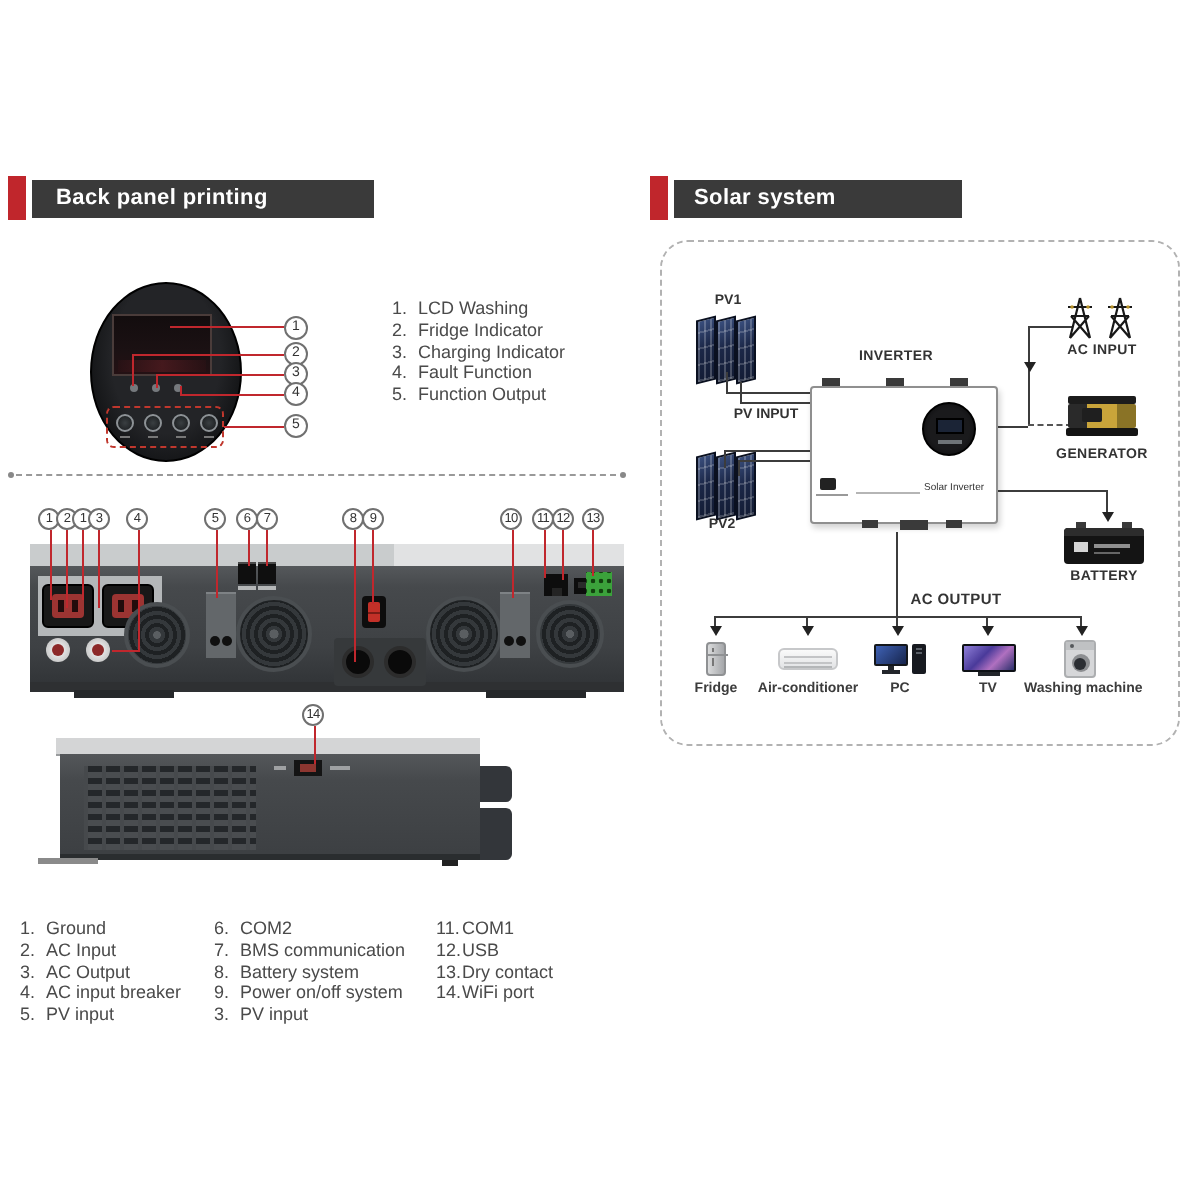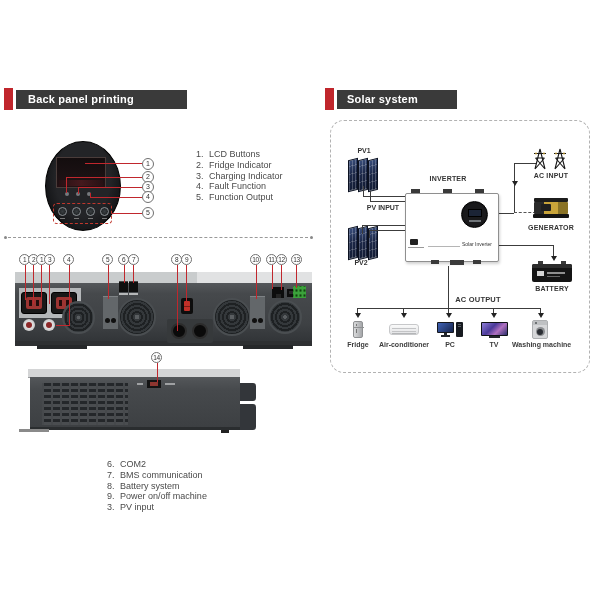--- a/index.html
+++ b/index.html
@@ -106,21 +106,21 @@
   <div class="rl" style="left:90px;top:197px;width:52px;height:1px;"></div>
   <div class="rl" style="left:112px;top:213px;width:30px;height:1px;"></div>
 
   <div class="co2" style="left:142px;top:158px;">1</div>
   <div class="co2" style="left:142px;top:171px;">2</div>
   <div class="co2" style="left:142px;top:181px;">3</div>
   <div class="co2" style="left:142px;top:191px;">4</div>
   <div class="co2" style="left:142px;top:207px;">5</div>
 
   <div class="ltext" style="left:196px;top:149px;">
-    <div><span class="num">1.</span><span>LCD Buttons</span></div>
+    <div><span class="num">1.</span><span>LCD Washing</span></div>
     <div><span class="num">2.</span><span>Fridge Indicator</span></div>
     <div><span class="num">3.</span><span>Charging Indicator</span></div>
     <div><span class="num">4.</span><span>Fault Function</span></div>
     <div><span class="num">5.</span><span>Function Output</span></div>
   </div>
 
   <div class="abs" style="left:8px;top:237px;width:300px;border-top:1px dashed #999;"></div>
   <div class="abs" style="left:4px;top:236px;width:3px;height:3px;border-radius:50%;background:#888;"></div>
   <div class="abs" style="left:310px;top:236px;width:3px;height:3px;border-radius:50%;background:#888;"></div>
 
@@ -236,30 +236,43 @@
     </div>
     <div class="abs" style="left:112px;top:20px;width:6px;height:2px;background:#9fa1a3;"></div>
     <div class="abs" style="left:140px;top:20px;width:10px;height:2px;background:#9fa1a3;"></div>
     <div class="abs" style="left:215px;top:20px;width:16px;height:18px;background:#33363a;border-radius:0 3px 3px 0;"></div>
     <div class="abs" style="left:215px;top:41px;width:16px;height:26px;background:#33363a;border-radius:0 3px 3px 0;"></div>
     <div class="abs" style="left:5px;top:64px;width:210px;height:3px;background:#2a2d2f;"></div>
     <div class="abs" style="left:-6px;top:66px;width:30px;height:2.5px;background:#8a8a8a;"></div>
     <div class="abs" style="left:196px;top:67px;width:8px;height:3px;background:#222;"></div>
   </div>
 
+  <div class="ltext" style="left:10px;top:459px;">
+    <div><span class="num">1.</span><span>Ground</span></div>
+    <div><span class="num">2.</span><span>AC Input</span></div>
+    <div><span class="num">3.</span><span>AC Output</span></div>
+    <div><span class="num">4.</span><span>AC input breaker</span></div>
+    <div><span class="num">5.</span><span>PV input</span></div>
+  </div>
   <div class="ltext" style="left:107px;top:459px;">
     <div><span class="num">6.</span><span>COM2</span></div>
     <div><span class="num">7.</span><span>BMS communication</span></div>
     <div><span class="num">8.</span><span>Battery system</span></div>
-    <div><span class="num">9.</span><span>Power on/off machine</span></div>
+    <div><span class="num">9.</span><span>Power on/off system</span></div>
     <div><span class="num">3.</span><span>PV input</span></div>
   </div>
+  <div class="ltext" style="left:218px;top:459px;">
+    <div><span class="num">11.</span><span>COM1</span></div>
+    <div><span class="num">12.</span><span>USB</span></div>
+    <div><span class="num">13.</span><span>Dry contact</span></div>
+    <div><span class="num">14.</span><span>WiFi port</span></div>
+  </div>
 
   <div class="title-red" style="left:325px;top:88px;"></div>
-  <div class="title-bar" style="left:337px;top:90px;width:120px;padding-left:10px;">Solar system connection</div>
+  <div class="title-bar" style="left:337px;top:90px;width:144px;padding-left:10px;">Solar system connection</div>
 
   <div class="dash-box" style="left:330px;top:120px;width:258px;height:251px;"></div>
 
   <div class="dlab-sm" style="left:353px;top:147px;width:22px;">PV1</div>
   <div class="pv-array" style="left:347px;top:157px;">
     <div class="pv-cell" style="left:1px;"></div>
       <div class="pv-cell" style="left:11px;"></div>
       <div class="pv-cell" style="left:21px;"></div>
   </div>
   <div class="dlab-sm" style="left:363px;top:204px;width:40px;">PV INPUT</div>

